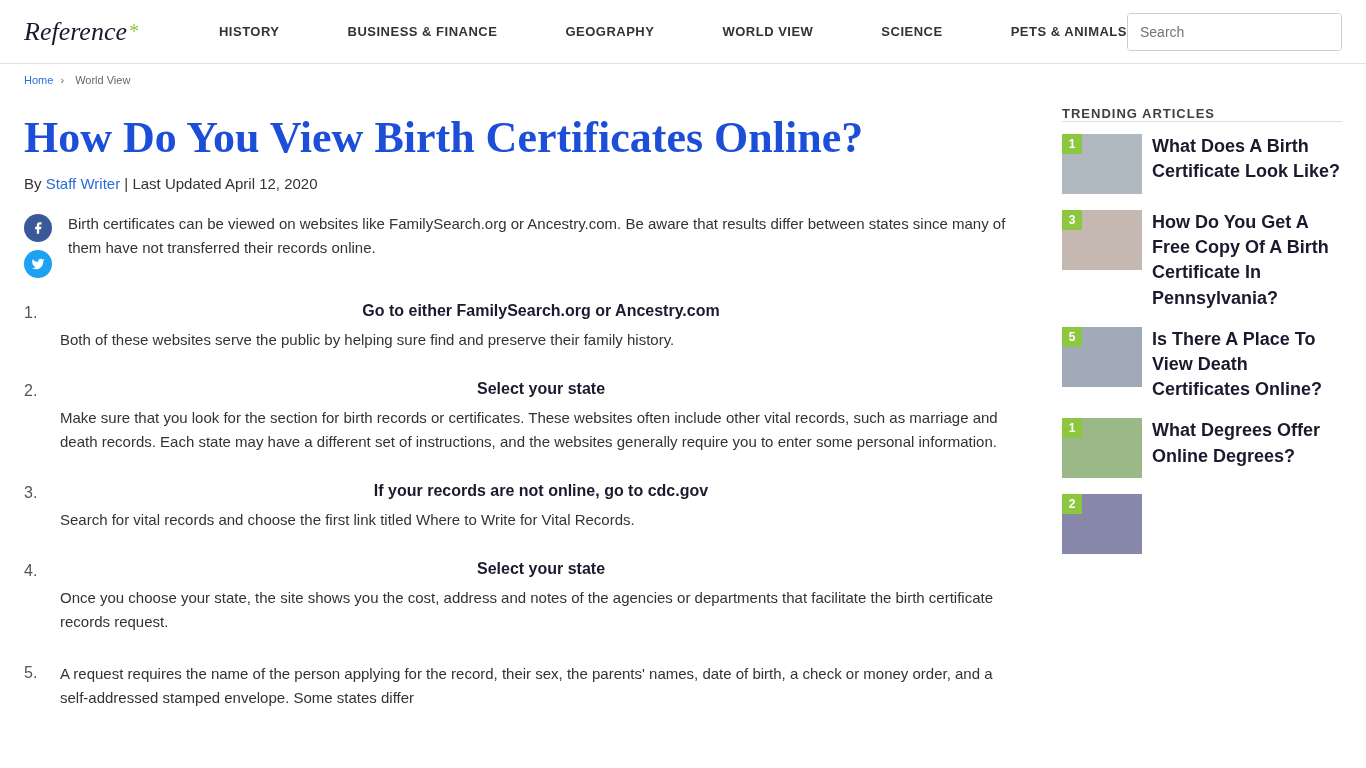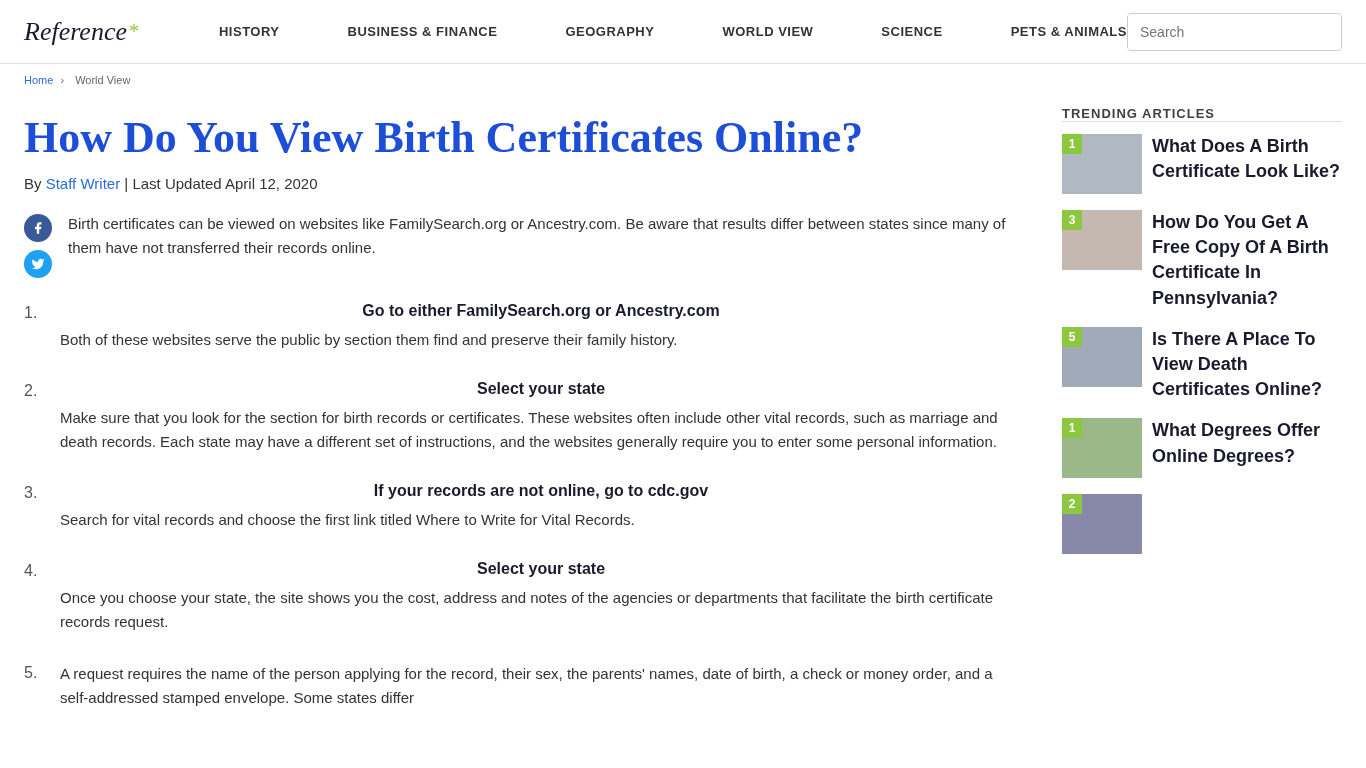--- a/index.html
+++ b/index.html
@@ -316,21 +316,21 @@
       </div>
       <p>Birth certificates can be viewed on websites like FamilySearch.org or Ancestry.com. Be aware that results differ between states since many of them have not transferred their records online.</p>
     </div>
 
     <ol class="steps-list">
 
     <li class="step-item">
       <span class="step-number">1.</span>
       <div class="step-content">
         <div class="step-heading">Go to either FamilySearch.org or Ancestry.com</div>
-        <div class="step-text">Both of these websites serve the public by section them find and preserve their family history.</div>
+        <div class="step-text">Both of these websites serve the public by helping sure find and preserve their family history.</div>
       </div>
     </li>
         <li class="step-item">
       <span class="step-number">2.</span>
       <div class="step-content">
         <div class="step-heading">Select your state</div>
         <div class="step-text">Make sure that you look for the section for birth records or certificates. These websites often include other vital records, such as marriage and death records. Each state may have a different set of instructions, and the websites generally require you to enter some personal information.</div>
       </div>
     </li>
         <li class="step-item">

